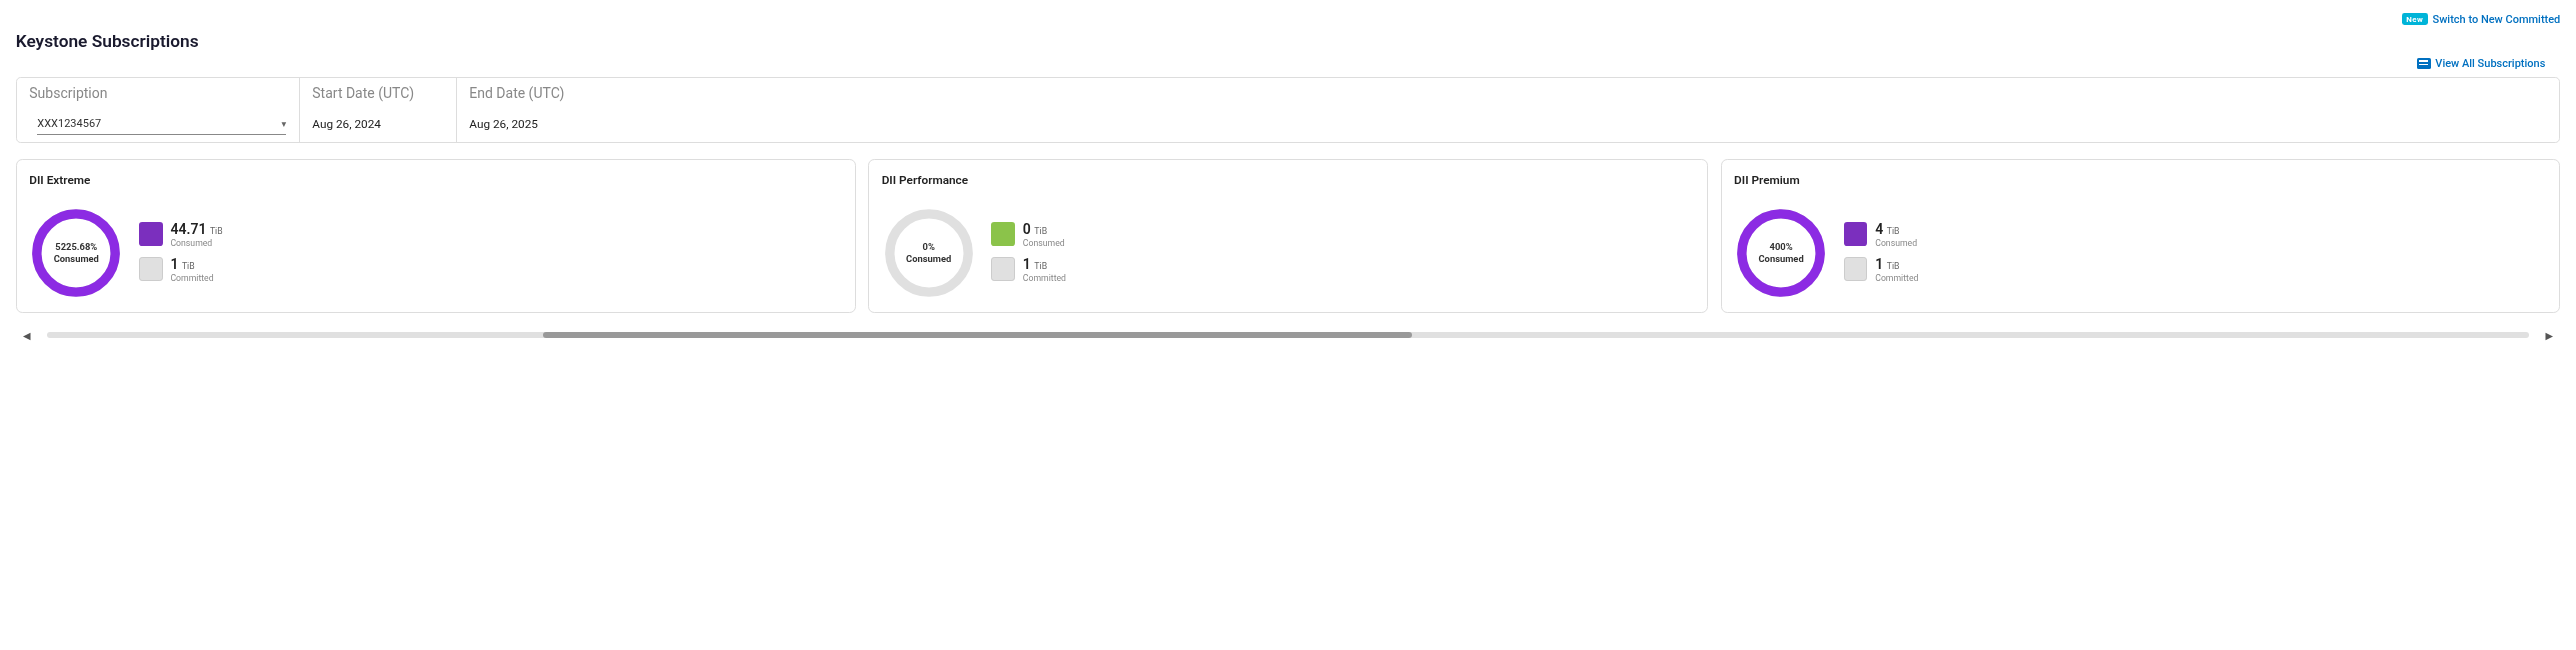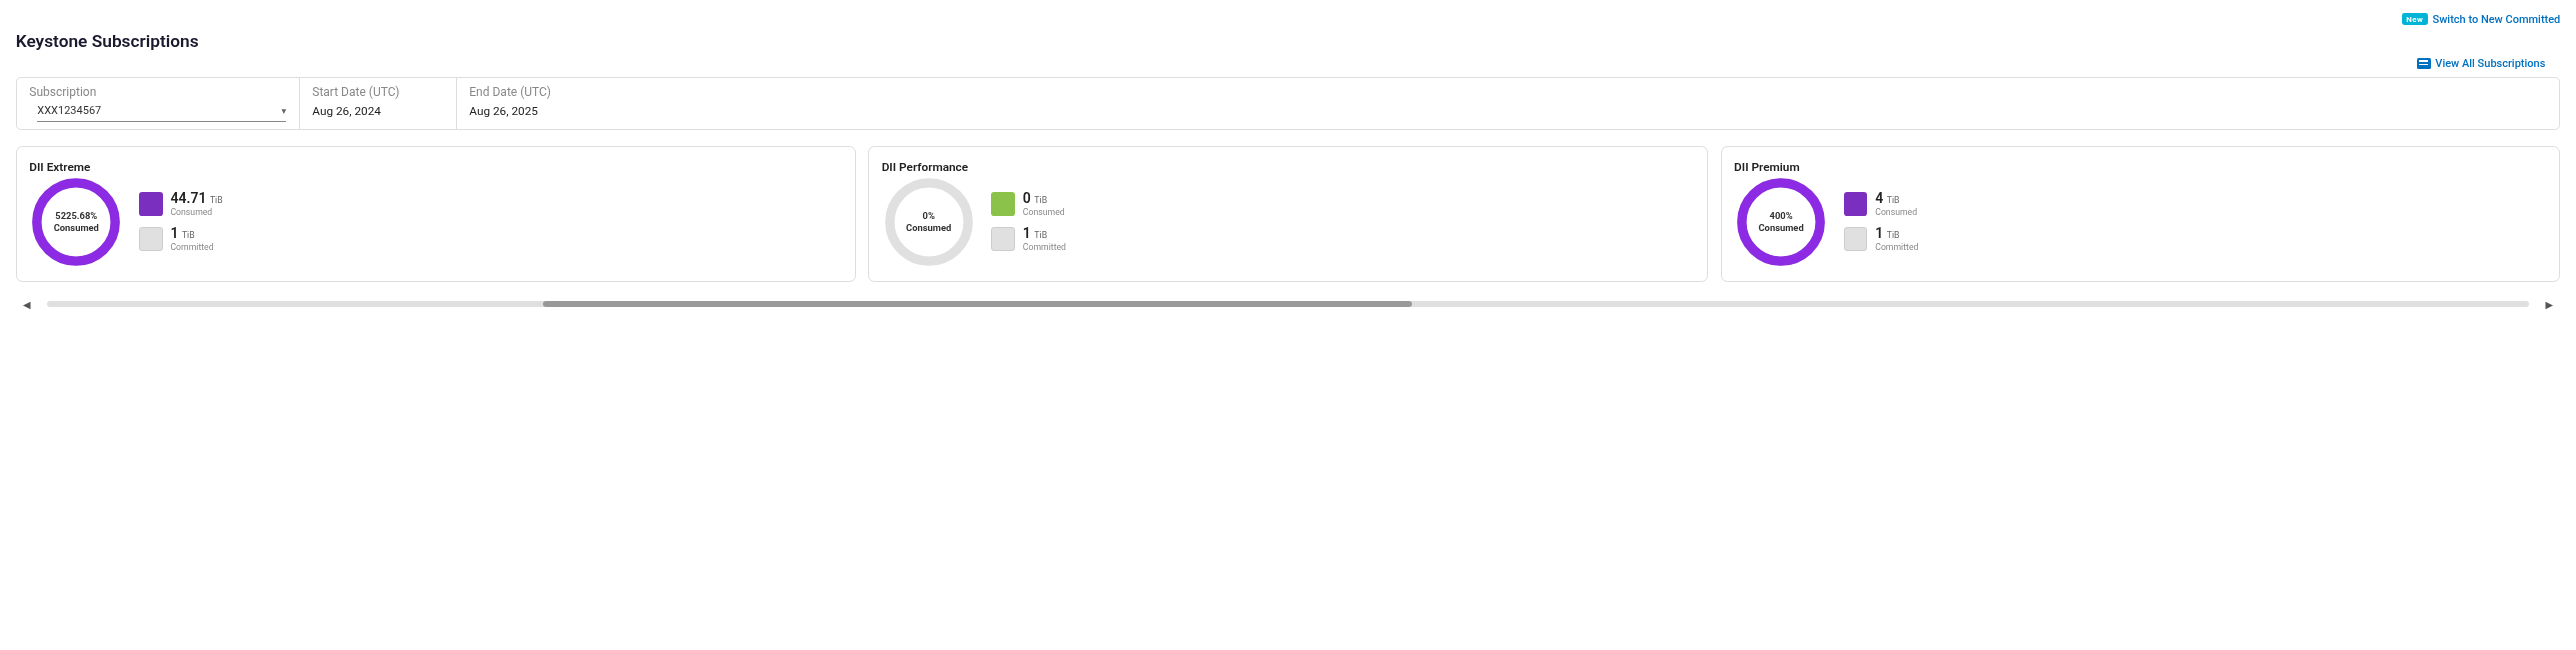--- a/index.html
+++ b/index.html
@@ -88,23 +88,23 @@
       background: #fff;
       margin-bottom: 15.7px;
       overflow: hidden;
     }
     .sub-field {
       padding: 7.9px 12.6px;
       border-right: 0.8px solid #ddd;
     }
     .sub-field:last-child { border-right: none; }
     .sub-label {
-      font-size: 12px;
+      font-size: 14px;
       color: #888;
-      margin-bottom: 5px;
+      margin-bottom: 16px;
     }
     .sub-value {
       font-size: 11.8px;
       color: #222;
       font-weight: 400;
     }
     .sub-field-subscription {
       flex: 0 0 283px;
       display: flex;
       flex-direction: column;
@@ -139,21 +139,21 @@
       flex: 1;
       background: #fff;
       border: 0.8px solid #ddd;
       border-radius: 6.3px;
       padding: 12.6px;
     }
     .service-title {
       font-size: 11.8px;
       font-weight: 600;
       color: #222;
-      margin-bottom: 1px;
+      margin-bottom: 19px;
     }
     .card-content {
       display: flex;
       align-items: center;
       gap: 15.7px;
     }
     
     .donut-container {
       position: relative;
       width: 94px;
@@ -176,21 +176,21 @@
       line-height: 1.3;
     }
     
     .metrics-col {
       display: flex;
       flex-direction: column;
       gap: 9.4px;
     }
     .metric-item {
       display: flex;
-      align-items: center;
+      align-items: flex-start;
       gap: 7.9px;
     }
     .metric-swatch {
       width: 23.6px;
       height: 23.6px;
       border-radius: 3.1px;
       flex-shrink: 0;
     }
     .metric-swatch.purple { background: #7b2fbe; }
     .metric-swatch.green { background: #8bc34a; }

